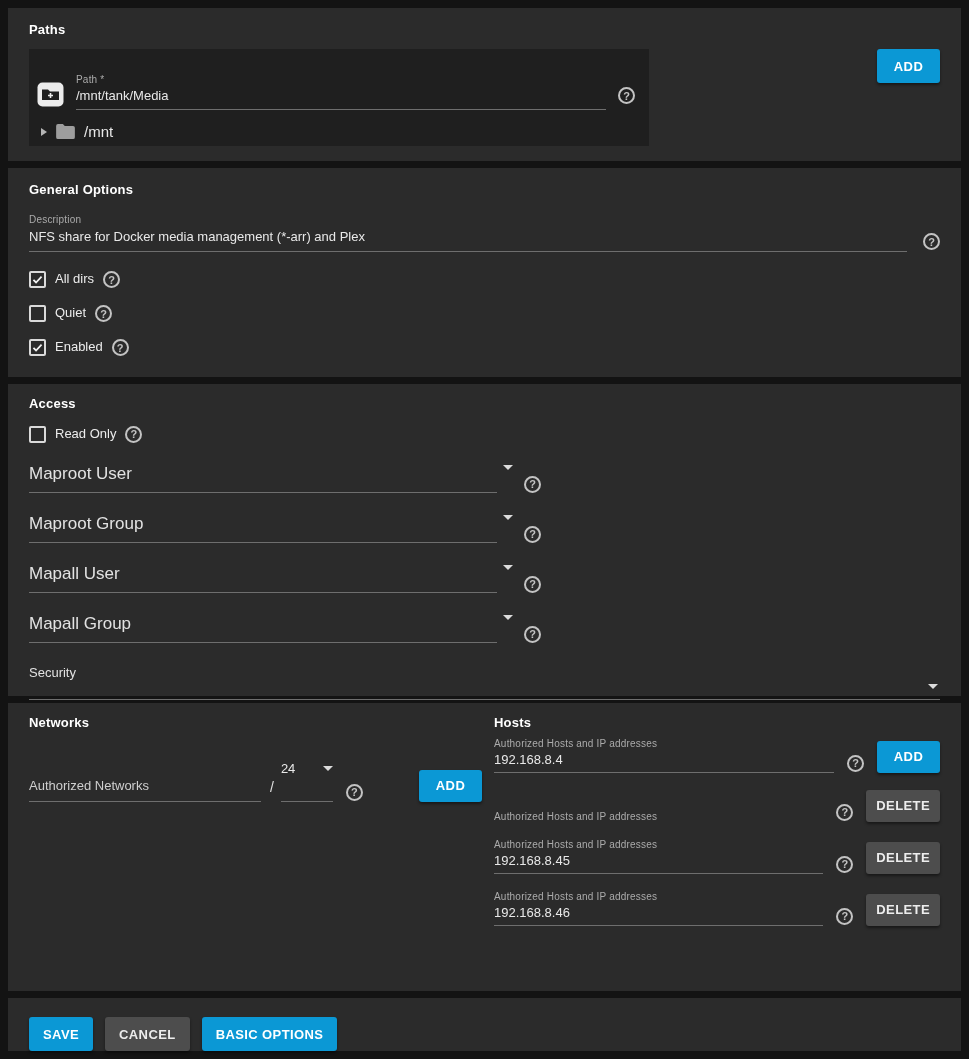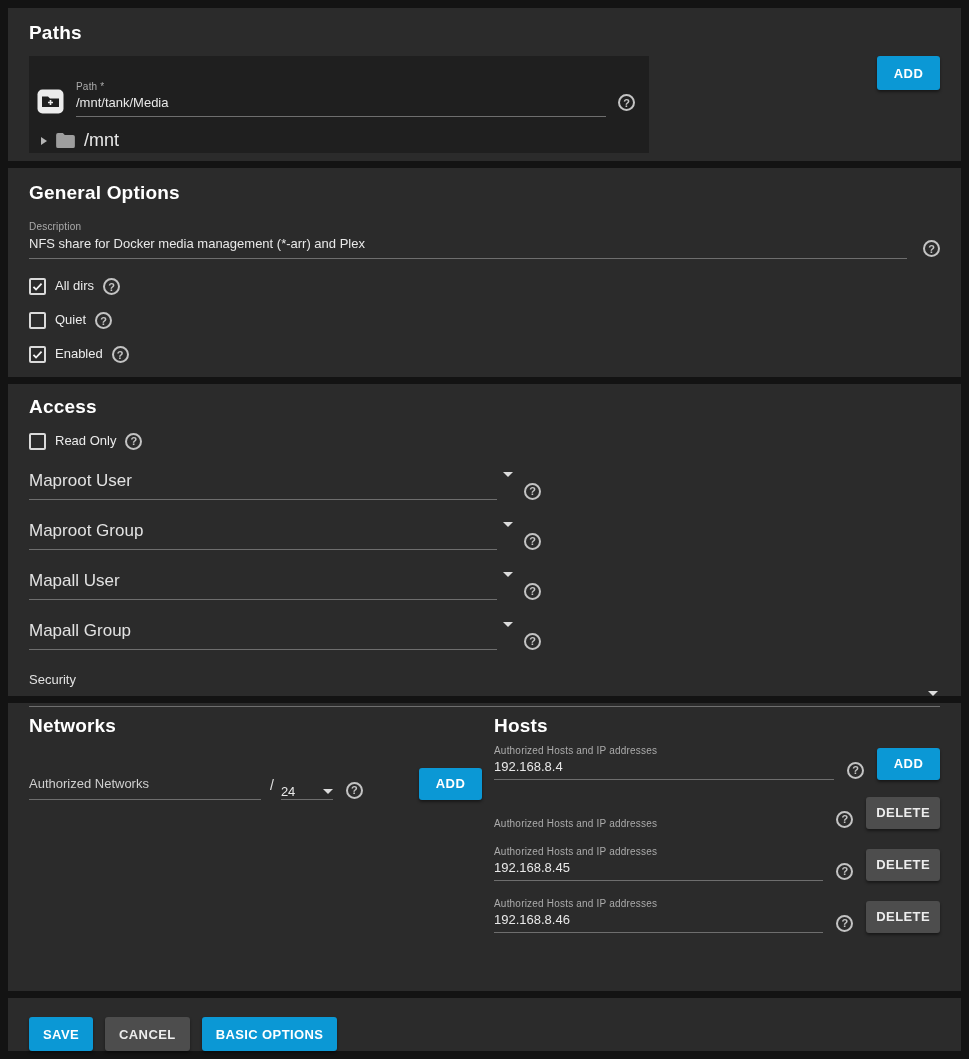--- a/index.html
+++ b/index.html
@@ -5,21 +5,21 @@
   * { box-sizing: border-box; margin: 0; padding: 0; }
   html,body { width: 969px; height: 1059px; overflow: hidden; }
   body {
     background: #131313;
     font-family: "Liberation Sans", sans-serif;
     color: #e6e6e6;
     -webkit-font-smoothing: antialiased;
   }
   .page { padding: 8px; display: flex; flex-direction: column; gap: 7px; height: 100%; }
   .card { background: #2b2b2b; }
-  h2.sec-title { font-size: 19px; font-weight: 700; color: #ffffff; letter-spacing: .2px; }
+  h2.sec-title { font-size: 13px; font-weight: 700; color: #ffffff; letter-spacing: .2px; }
 
   
   .tiny-label { font-size: 10px; color: #ababab; letter-spacing: .2px; }
   .field-value { font-size: 13px; color: #e8e8e8; }
   .underline { border-bottom: 1px solid #6e6e6e; }
   .help {
     display: inline-flex; align-items: center; justify-content: center;
     width: 17px; height: 17px; min-width: 17px;
     border: 2px solid #c3c3c3; border-radius: 50%;
     color: #c3c3c3; font-size: 11px; font-weight: 700; cursor: pointer;
@@ -60,21 +60,21 @@
   .folder-add-icon { margin-top: 8px; cursor: pointer; line-height: 0; }
   .path-field { flex: 1; }
   .path-input { padding: 3px 0 6px 0; }
   .path-help { margin-top: 13px; }
   .tree-row { display: flex; align-items: center; gap: 9px; margin-top: 13px; margin-left: 4px; cursor: pointer; }
   .expand-arrow {
     width: 0; height: 0;
     border-top: 4px solid transparent; border-bottom: 4px solid transparent;
     border-left: 6px solid #b5b5b5; cursor: pointer;
   }
-  .tree-label { font-size: 18px; color: #e8e8e8; }
+  .tree-label { font-size: 15px; color: #e8e8e8; }
 
   
   .sec-general { height: 220px; padding: 14px 21px 0 21px; }
   .desc-label { margin-top: 17px; }
   .desc-row { display: flex; align-items: flex-end; gap: 16px; }
   .desc-input { flex: 1; padding: 4px 0 7px 0; }
   .desc-row .help { margin-bottom: 2px; }
   .cb-block { margin-top: 19px; }
   .cb-block + .cb-block { margin-top: 17px; }
 
@@ -96,21 +96,21 @@
 
   
   .sec-nets { height: 306px; display: flex; }
   .networks-col { width: 486px; padding: 12px 12px 0 21px; }
   .hosts-col { flex: 1; padding: 12px 21px 0 0; }
   .networks-row { display: flex; align-items: flex-end; margin-top: 31px; }
   .net-field { width: 232px; padding-bottom: 8px; font-size: 13px; color: #cfcfcf; cursor: text; }
   .net-sep { margin: 0 7px 7px 9px; font-size: 14px; color: #e0e0e0; }
   .prefix-field {
     width: 52px; display: flex; align-items: center; justify-content: space-between;
-    padding-bottom: 0; font-size: 13px; color: #e8e8e8; cursor: pointer;
+    padding-bottom: 25px; font-size: 13px; color: #e8e8e8; cursor: pointer;
   }
   .networks-row .help { margin-left: 13px; margin-bottom: 1px; }
   .networks-row .btn { margin-left: auto; }
 
   .host-row { display: flex; align-items: flex-end; gap: 13px; margin-bottom: 17px; }
   .host-row:first-of-type { margin-top: 8px; }
   .host-field { flex: 1; }
   .host-input { padding: 3px 0 5px 0; }
   .host-row .help { margin-bottom: 1px; }
 

